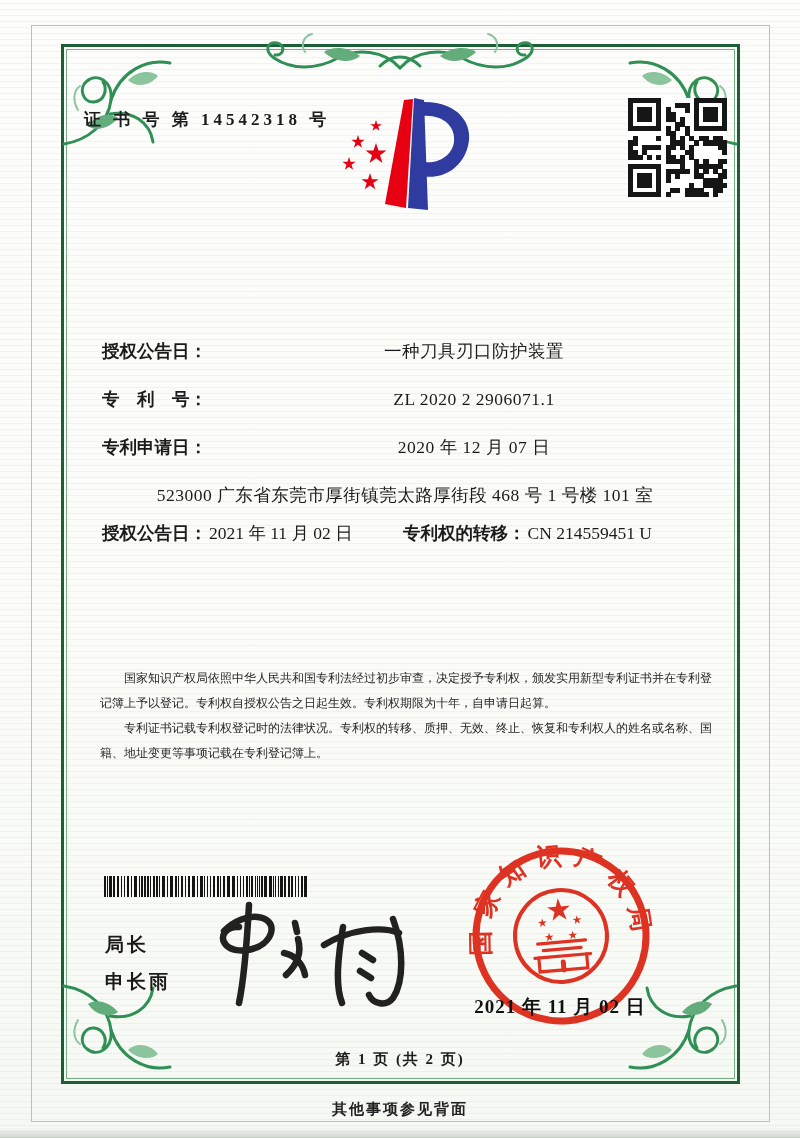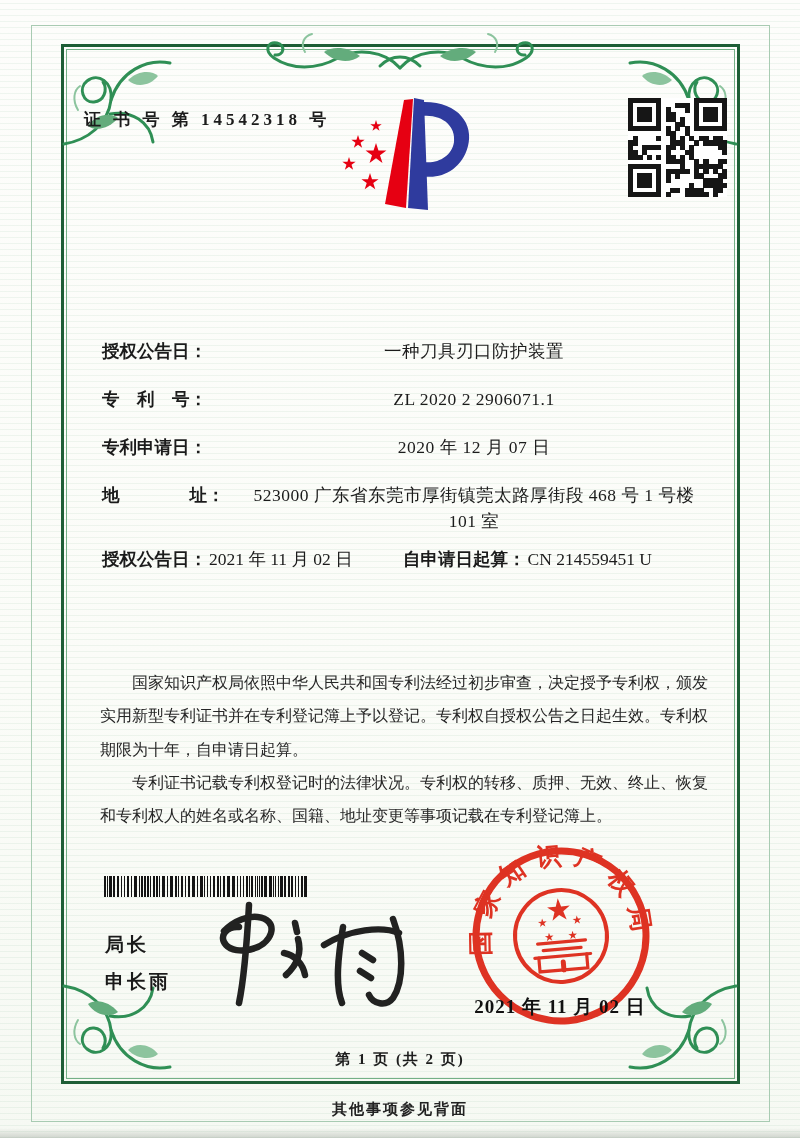--- a/index.html
+++ b/index.html
@@ -35,21 +35,21 @@
   .fields{position:absolute;left:102px;top:338px;width:606px;font-size:17.5px;color:#1b1b1b;}
   .frow{display:flex;line-height:26px;margin-bottom:22px;}
   .flabel{flex:0 0 138px;font-weight:600;white-space:pre;}
   .fvalue{flex:1;font-weight:500;letter-spacing:.5px;text-align:center;}
   .frow.addr{margin-bottom:12px;}
   .grant{display:flex;line-height:26px;}
   .grant .flabel{flex:0 0 auto;margin-right:2px;}
   .grant .gv1{width:158px;font-weight:500;margin-right:36px;}
   .grant .gv2{font-weight:500;}
   
-  .bodytext{position:absolute;left:100px;top:666px;width:612px;font-size:16px;line-height:2.08;color:#262626;}
+  .bodytext{position:absolute;left:100px;top:666px;width:612px;font-size:12px;line-height:2.08;color:#262626;}
   .bodytext p{margin:0;text-indent:2em;font-weight:500;}
   
   .barcode{position:absolute;left:104px;top:876px;width:206px;height:21px;}
   .barcode i{position:absolute;top:0;bottom:0;background:#141414;}
   
   .signer-title{position:absolute;left:105px;top:932px;font-size:19px;letter-spacing:3px;color:#1a1a1a;font-weight:600;}
   .signer-name{position:absolute;left:105px;top:969px;font-size:19px;letter-spacing:3px;color:#1a1a1a;font-weight:600;}
   .signature{position:absolute;left:196px;top:893px;}
   
   .seal{position:absolute;left:455px;top:842px;transform:rotate(-5deg);opacity:.93;}
@@ -347,27 +347,26 @@
     </div>
     <div class="frow">
       <span class="flabel">专　利　号：</span>
       <span class="fvalue">ZL 2020 2 2906071.1</span>
     </div>
     <div class="frow">
       <span class="flabel">专利申请日：</span>
       <span class="fvalue">2020 年 12 月 07 日</span>
     </div>
     <div class="frow addr">
-      <span class="flabel">地　　　　址：</span>
       <span class="fvalue">523000 广东省东莞市厚街镇莞太路厚街段 468 号 1 号楼 101 室</span>
     </div>
     <div class="grant">
       <span class="flabel">授权公告日：</span>
       <span class="gv1">2021 年 11 月 02 日</span>
-      <span class="flabel">自申请日起算：</span>
+      <span class="flabel">专利权的转移：</span>
       <span class="gv2">CN 214559451 U</span>
     </div>
   </div>
 
   <div class="bodytext">
     <p>国家知识产权局依照中华人民共和国专利法经过初步审查，决定授予专利权，颁发实用新型专利证书并在专利登记簿上予以登记。专利权自授权公告之日起生效。专利权期限为十年，自申请日起算。</p>
     <p>专利证书记载专利权登记时的法律状况。专利权的转移、质押、无效、终止、恢复和专利权人的姓名或名称、国籍、地址变更等事项记载在专利登记簿上。</p>
   </div>
 
   <div class="barcode" id="barcode">

